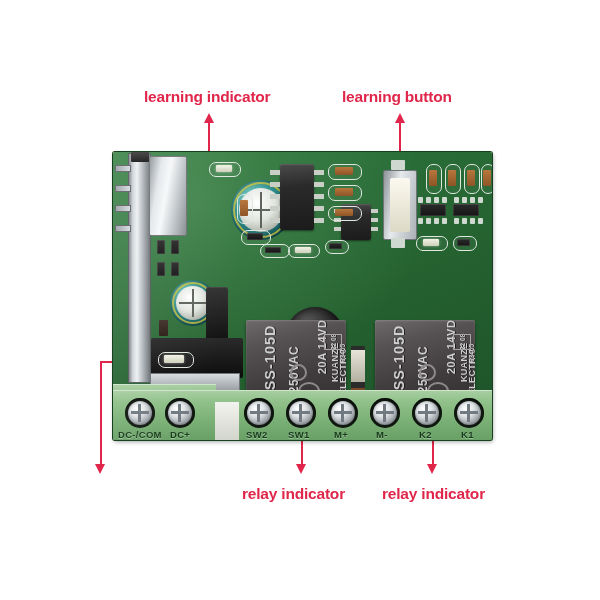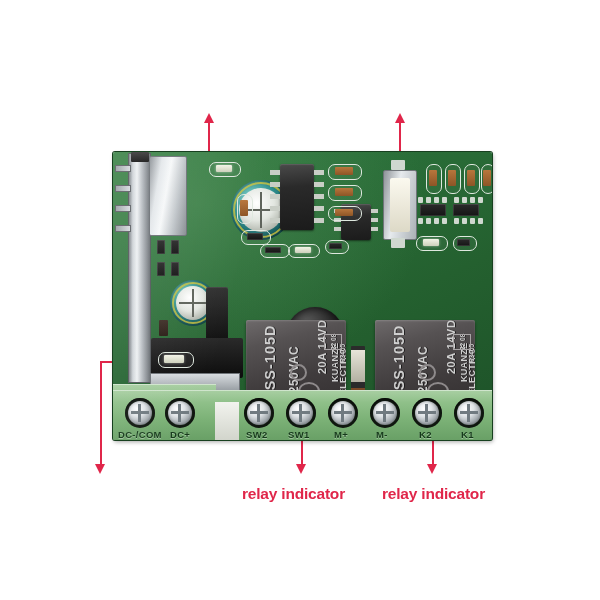--- a/index.html
+++ b/index.html
@@ -144,23 +144,25 @@
   #silverbar{position:absolute;left:38px;top:222px;width:88px;height:16px;
     background:linear-gradient(180deg,#d8dce0,#9aa0a5);box-shadow:0 0 0 1px #6f7479;}
   #blackbar{position:absolute;left:38px;top:186px;width:92px;height:40px;
     background:linear-gradient(180deg,#2a2a2a,#0c0c0c);border-radius:2px;}
 </style>
 </head>
 <body>
 
 <div id="stage">
 
+  <div class="anno" style="left:144px;top:89px;">learning indicator</div>
   <div class="arrow-line" style="left:208px;top:122px;width:2px;height:38px;"></div>
   <div class="arrow-head head-up" style="left:203.5px;top:113px;"></div>
 
+  <div class="anno" style="left:342px;top:89px;">learning button</div>
   <div class="arrow-line" style="left:399px;top:122px;width:2px;height:40px;"></div>
   <div class="arrow-head head-up" style="left:394.5px;top:113px;"></div>
 
   <div class="arrow-line" style="left:100px;top:361px;width:35px;height:1.6px;"></div>
   <div class="arrow-line" style="left:100px;top:361px;width:1.6px;height:104px;"></div>
   <div class="arrow-head head-down" style="left:95.3px;top:464px;"></div>
 
   <div class="anno" style="left:242px;top:486px;">relay indicator</div>
   <div class="arrow-line" style="left:301px;top:270px;width:1.6px;height:195px;"></div>
   <div class="arrow-head head-down" style="left:296.3px;top:464px;"></div>

